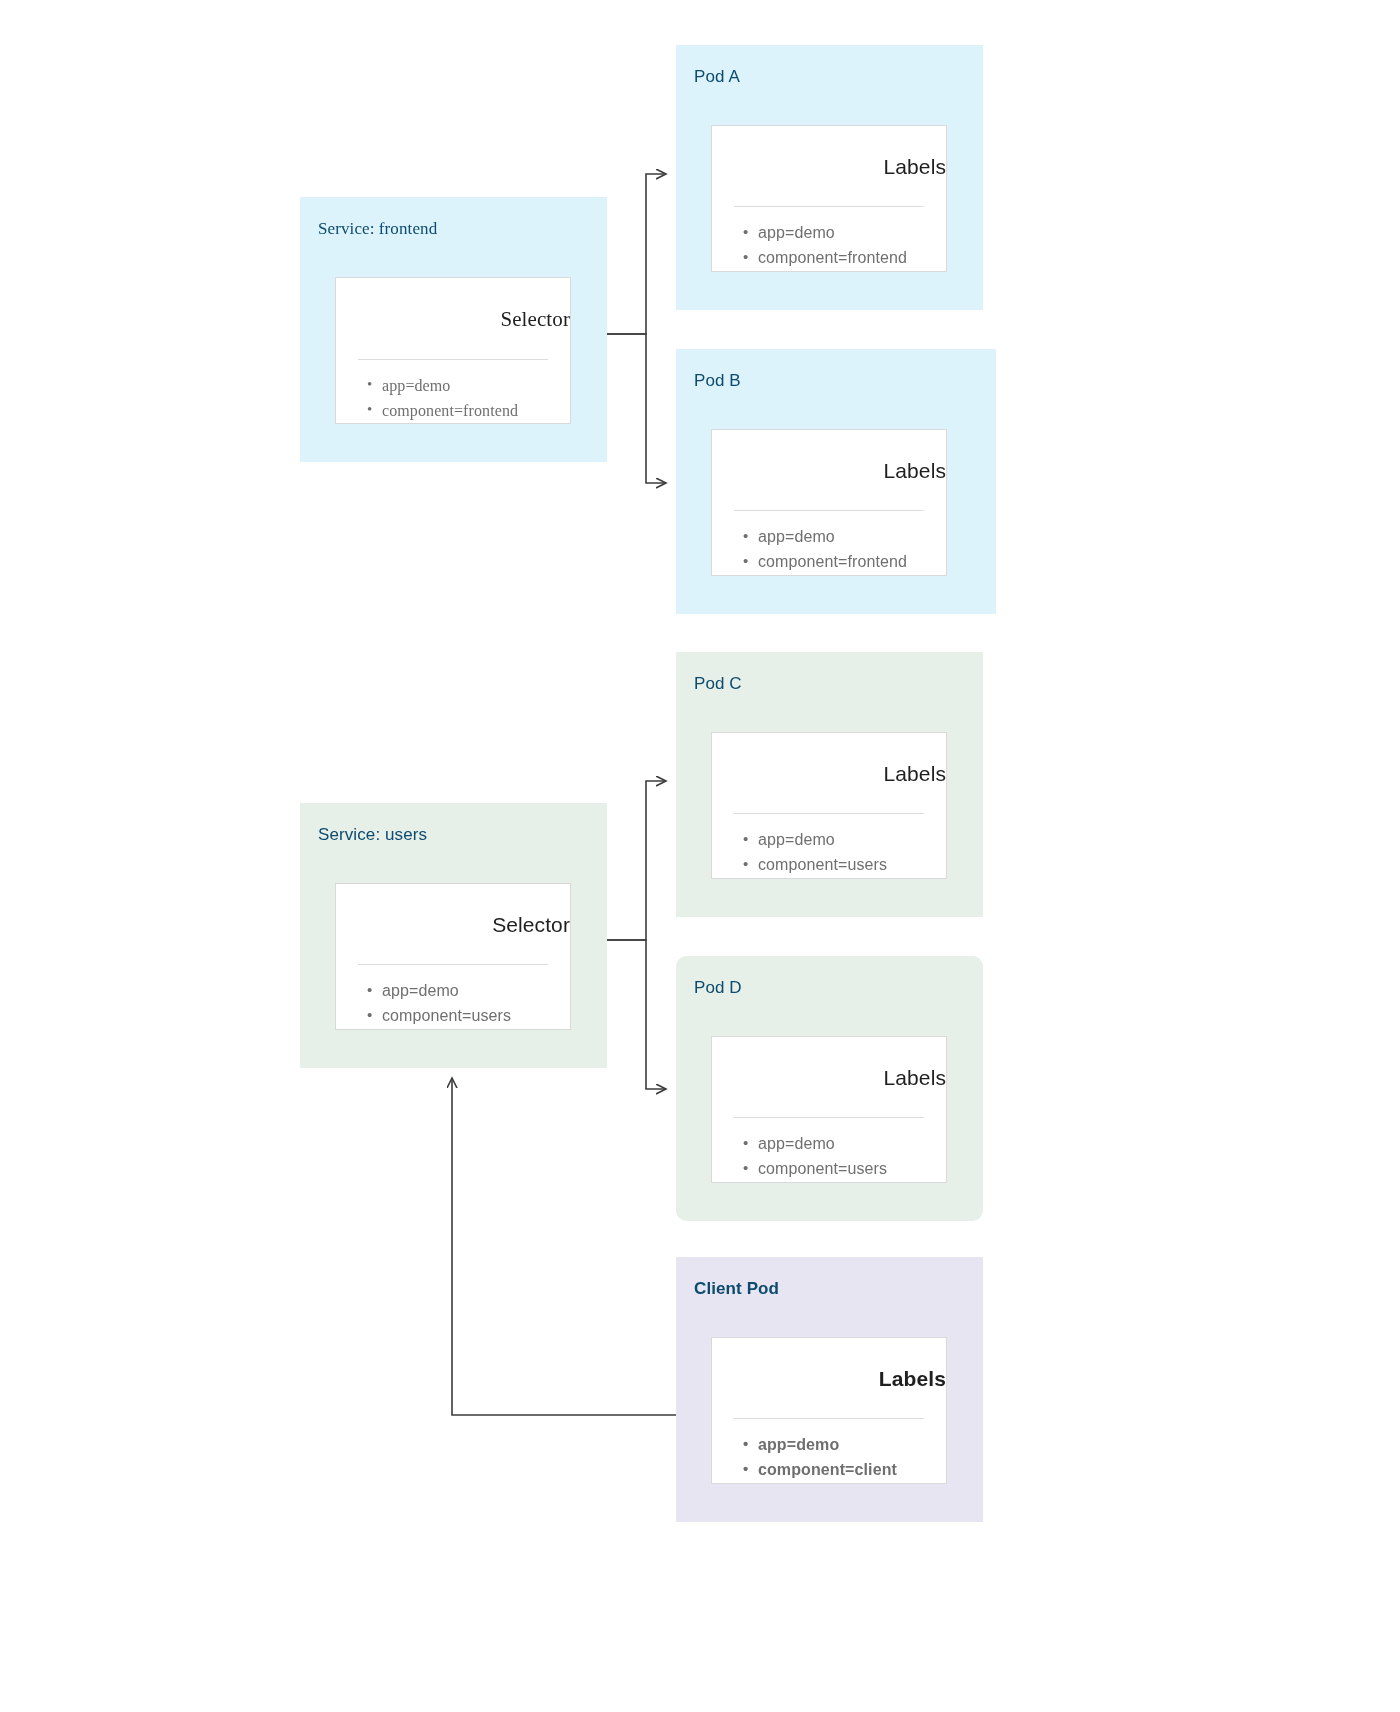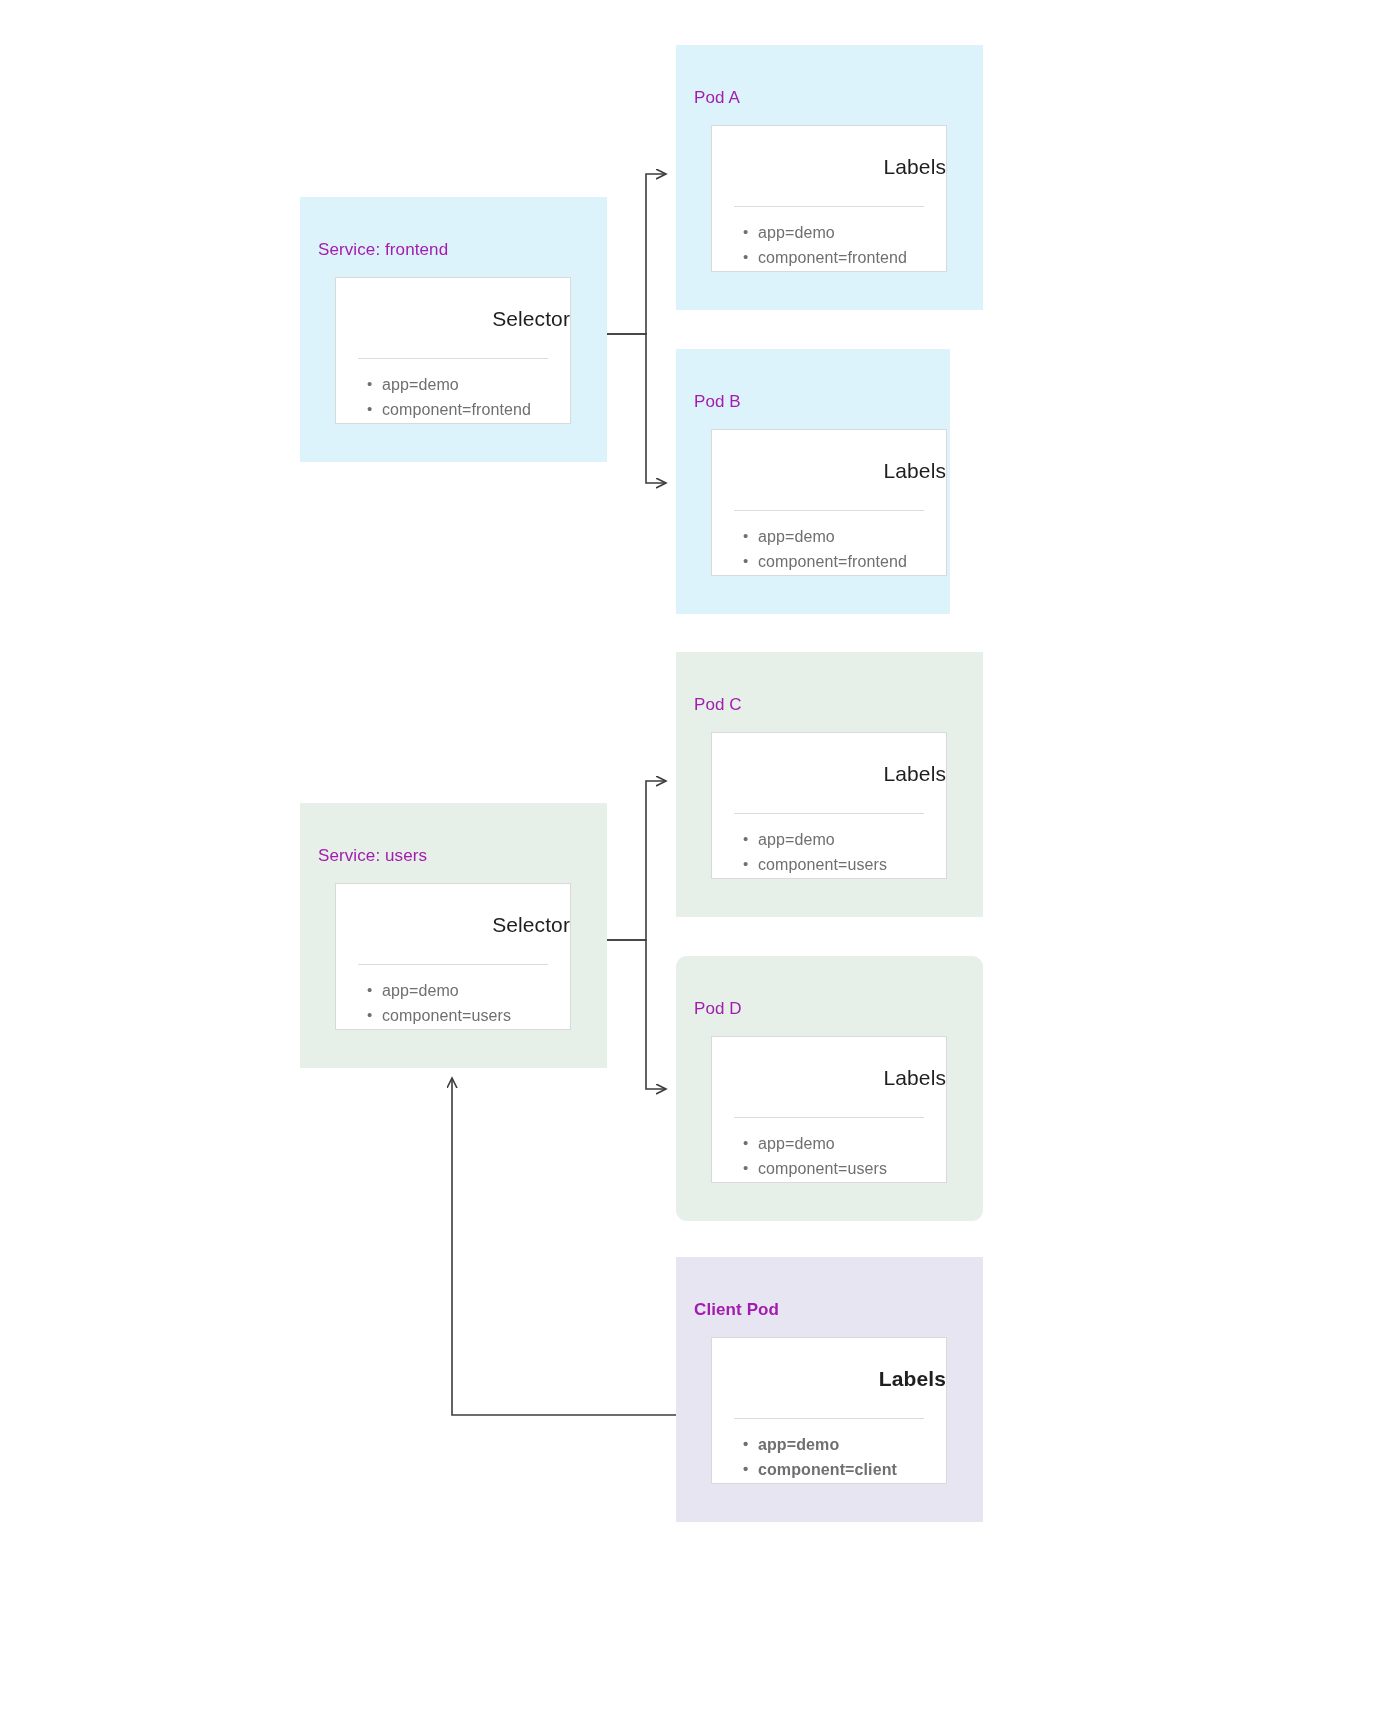--- a/index.html
+++ b/index.html
@@ -20,23 +20,23 @@
   }
 
   
   .group {
     position: absolute;
     box-sizing: border-box;
   }
   .group-title {
     position: absolute;
     left: 18px;
-    top: 43px;
+    top: 22px;
     font-size: 17px;
-    color: #a21caf;
+    color: #0c4a6e;
     letter-spacing: 0.1px;
     white-space: nowrap;
   }
 
   
   .card {
     position: absolute;
     background: #ffffff;
     border: 1px solid #d9d9d9;
     box-sizing: border-box;
@@ -101,21 +101,21 @@
 
     <path d="M607,334 L646,334 L646,483 L666,483" fill="none" stroke="#3c3c3c" stroke-width="1.6" marker-end="url(#arrowOpen)"></path>
 
     <path d="M607,940 L646,940 L646,781 L666,781" fill="none" stroke="#3c3c3c" stroke-width="1.6" marker-end="url(#arrowOpen)"></path>
 
     <path d="M607,940 L646,940 L646,1089 L666,1089" fill="none" stroke="#3c3c3c" stroke-width="1.6" marker-end="url(#arrowOpen)"></path>
 
     <path d="M676,1415 L452,1415 L452,1078" fill="none" stroke="#3c3c3c" stroke-width="1.6" marker-end="url(#arrowOpen)"></path>
   </svg>
 
-  <div class="group" style="left:300px; top:197px; width:307px; height:265px; background:#ddf3fc;">
+  <div class="group" style="left:300px; top:197px; width:307px; height:265px; background:#ddf3fc;font-family:Liberation Serif, serif;">
     <div class="group-title">Service: frontend</div>
     <div class="card" style="left:35px; top:80px; width:236px; height:147px;">
       <div class="card-title">Selector</div>
       <div class="card-rule"></div>
       <ul class="card-list">
         <li>app=demo</li>
         <li>component=frontend</li>
       </ul>
     </div>
   </div>
@@ -125,21 +125,21 @@
     <div class="card" style="left:35px; top:80px; width:236px; height:147px;">
       <div class="card-title">Labels</div>
       <div class="card-rule"></div>
       <ul class="card-list">
         <li>app=demo</li>
         <li>component=frontend</li>
       </ul>
     </div>
   </div>
 
-  <div class="group" style="left:676px; top:349px; width:274px; height:265px; background:#ddf3fc;">
+  <div class="group" style="left:676px; top:349px; width:320px; height:265px; background:#ddf3fc;">
     <div class="group-title">Pod B</div>
     <div class="card" style="left:35px; top:80px; width:236px; height:147px;">
       <div class="card-title">Labels</div>
       <div class="card-rule"></div>
       <ul class="card-list">
         <li>app=demo</li>
         <li>component=frontend</li>
       </ul>
     </div>
   </div>

